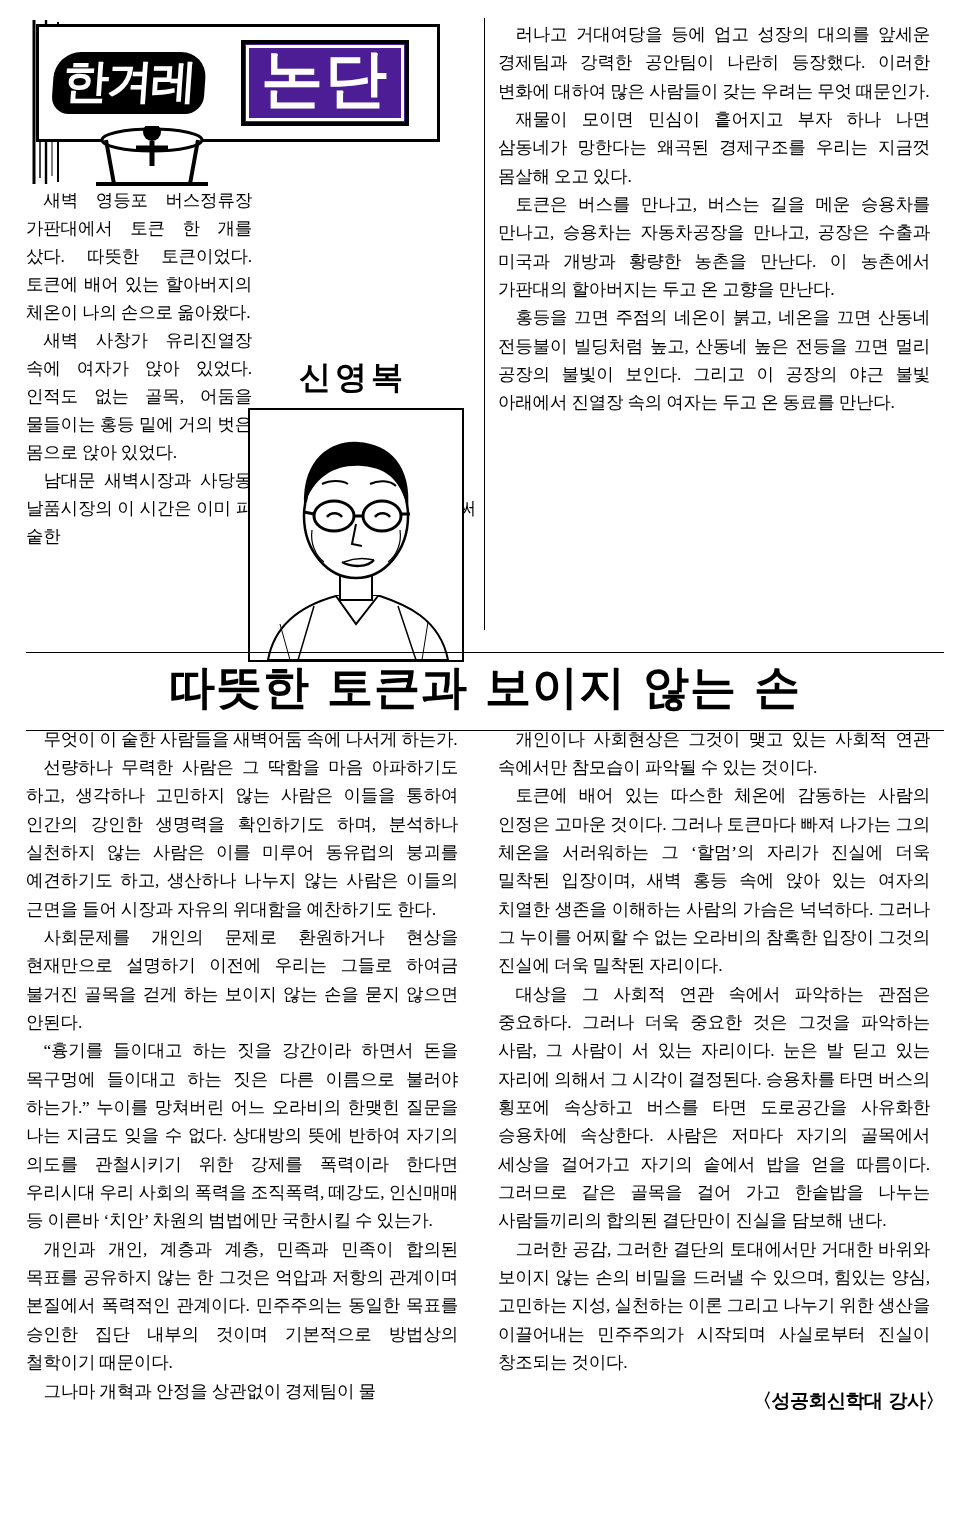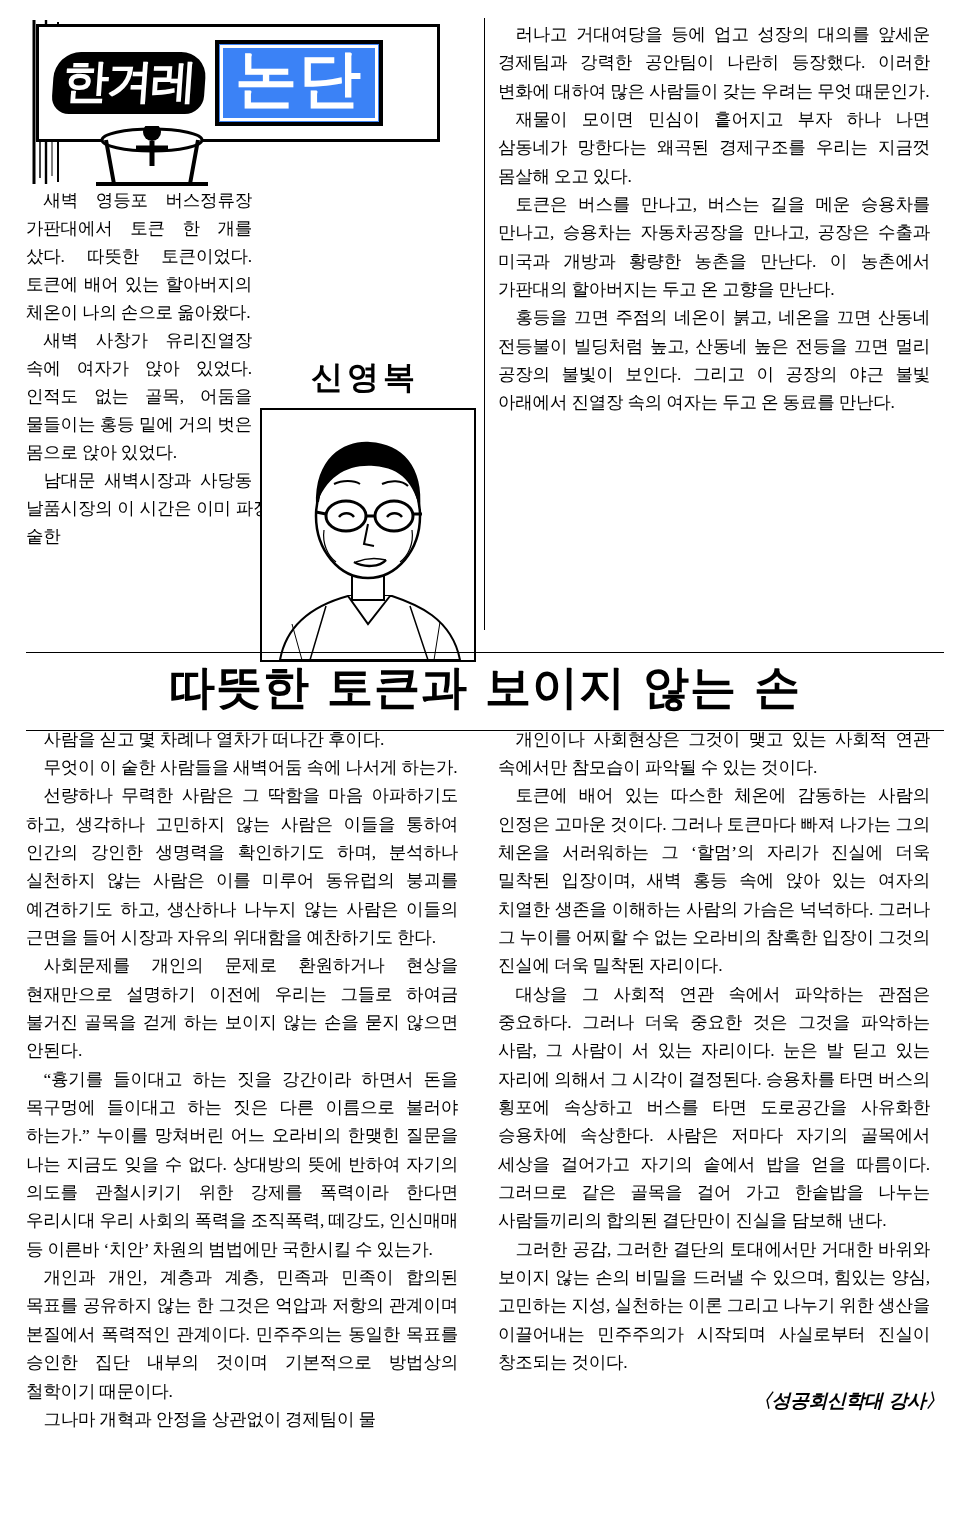--- a/index.html
+++ b/index.html
@@ -78,26 +78,27 @@
     border-radius: 26px 26px 18px 18px;
     line-height: 1;
     transform: skewX(-4deg);
   }
   .logo-nondan {
     font-family: "DejaVu Sans", sans-serif;
     font-weight: bold;
     font-size: 62px;
     letter-spacing: 2px;
     color: #fff;
-    background: #3b82f6;
+    background: #4c1d95;
     padding: 4px 16px 12px 16px;
     line-height: 1;
     border: 4px solid #000;
     outline: 3px solid #fff;
     outline-offset: -8px;
+    margin-left: 26px;
   }
   .masthead-deco {
     position: absolute;
     left: 0;
     top: 0;
     width: 46px;
     height: 168px;
   }
   .masthead-table {
     position: absolute;
@@ -127,21 +128,21 @@
     width: 450px;
     font-size: 17.5px;
     line-height: 1.60;
     text-align: justify;
     word-break: keep-all;
   }
   .lead-text p { margin: 0; text-indent: 1em; }
   
   .author-block {
     position: absolute;
-    right: 0px;
+    right: 12px;
     top: 170px;
     width: 222px;
   }
   .author-name {
     font-family: "DejaVu Sans", sans-serif;
     font-weight: bold;
     font-size: 32px;
     letter-spacing: 4px;
     text-align: center;
     margin-bottom: 8px;
@@ -181,21 +182,20 @@
   .bcol {
     width: 448px;
   }
   .credit {
     text-align: right;
     font-family: "DejaVu Sans", sans-serif;
     font-size: 19px;
     font-weight: bold;
     margin-top: 8px;
     letter-spacing: -0.5px;
-    font-style: italic;
   }
   .divider-vert {
     position: absolute;
     left: 484px;
     top: 18px;
     width: 1px;
     height: 612px;
     background: #000;
   }
   .hr-top {
@@ -307,21 +307,20 @@
 
   <div class="divider-vert"></div>
   <div class="hr-top"></div>
 
   <h1 class="headline">따뜻한 토큰과 보이지 않는 손</h1>
 
   <div class="hr-bot"></div>
 
   <div class="bottom-area">
     <div class="bcol col-text">
-      <p>사람을 싣고 몇 차례나 열차가 떠나간 후이다.</p>
       <p>무엇이 이 숱한 사람들을 새벽어둠 속에 나서게 하는가.</p>
       <p>선량하나 무력한 사람은 그 딱함을 마음 아파하기도 하고, 생각하나 고민하지 않는 사람은 이들을 통하여 인간의 강인한 생명력을 확인하기도 하며, 분석하나 실천하지 않는 사람은 이를 미루어 동유럽의 붕괴를 예견하기도 하고, 생산하나 나누지 않는 사람은 이들의 근면을 들어 시장과 자유의 위대함을 예찬하기도 한다.</p>
       <p>사회문제를 개인의 문제로 환원하거나 현상을 현재만으로 설명하기 이전에 우리는 그들로 하여금 불거진 골목을 걷게 하는 보이지 않는 손을 묻지 않으면 안된다.</p>
       <p>“흉기를 들이대고 하는 짓을 강간이라 하면서 돈을 목구멍에 들이대고 하는 짓은 다른 이름으로 불러야 하는가.” 누이를 망쳐버린 어느 오라비의 한맺힌 질문을 나는 지금도 잊을 수 없다. 상대방의 뜻에 반하여 자기의 의도를 관철시키기 위한 강제를 폭력이라 한다면 우리시대 우리 사회의 폭력을 조직폭력, 떼강도, 인신매매 등 이른바 ‘치안’ 차원의 범법에만 국한시킬 수 있는가.</p>
       <p>개인과 개인, 계층과 계층, 민족과 민족이 합의된 목표를 공유하지 않는 한 그것은 억압과 저항의 관계이며 본질에서 폭력적인 관계이다. 민주주의는 동일한 목표를 승인한 집단 내부의 것이며 기본적으로 방법상의 철학이기 때문이다.</p>
       <p>그나마 개혁과 안정을 상관없이 경제팀이 물</p>
     </div>
     <div class="bcol col-text">
       <p>개인이나 사회현상은 그것이 맺고 있는 사회적 연관 속에서만 참모습이 파악될 수 있는 것이다.</p>
       <p>토큰에 배어 있는 따스한 체온에 감동하는 사람의 인정은 고마운 것이다. 그러나 토큰마다 빠져 나가는 그의 체온을 서러워하는 그 ‘할멈’의 자리가 진실에 더욱 밀착된 입장이며, 새벽 홍등 속에 앉아 있는 여자의 치열한 생존을 이해하는 사람의 가슴은 넉넉하다. 그러나 그 누이를 어찌할 수 없는 오라비의 참혹한 입장이 그것의 진실에 더욱 밀착된 자리이다.</p>

